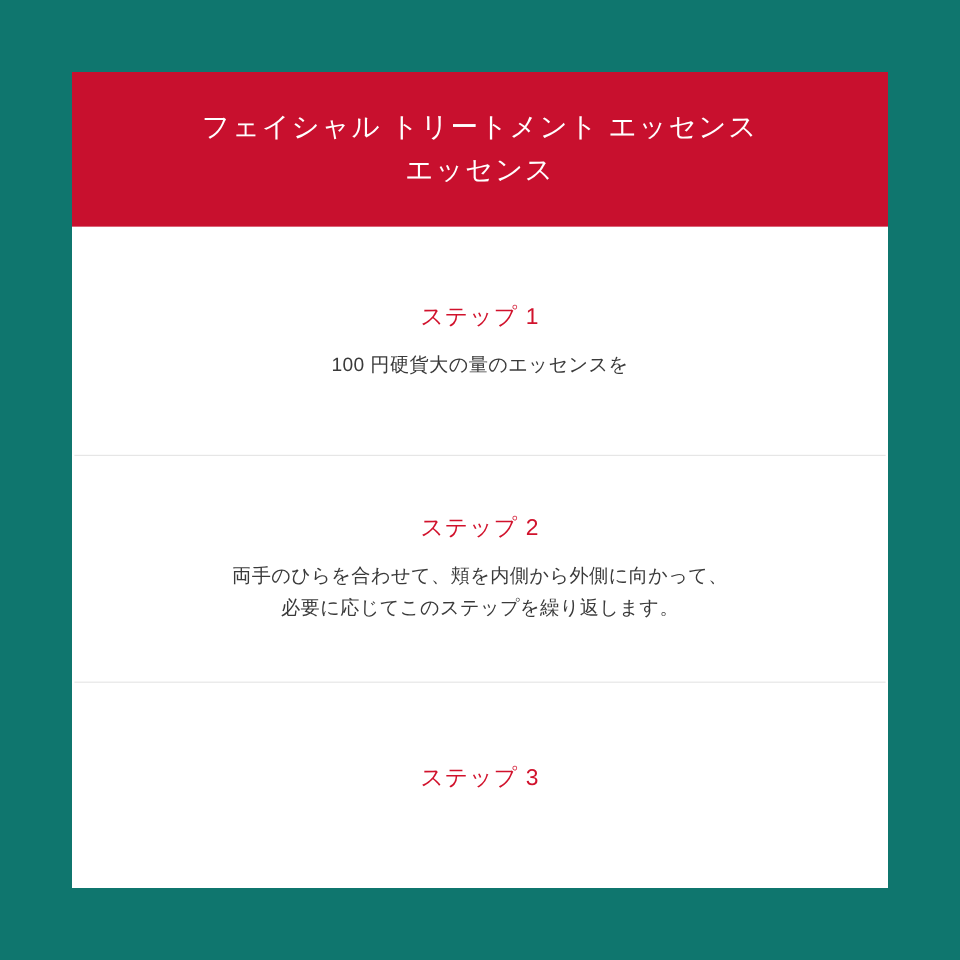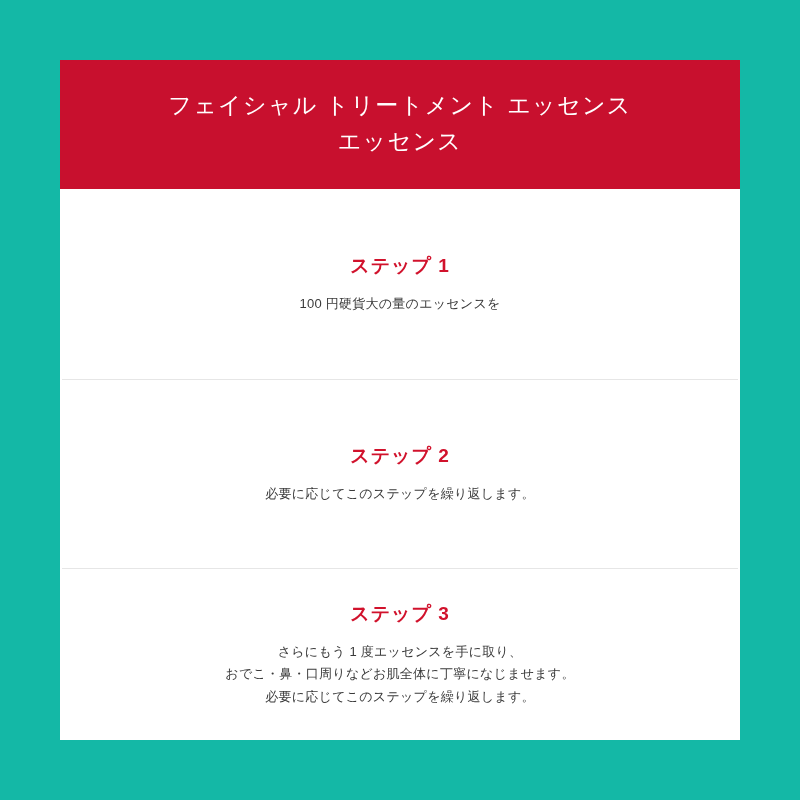--- a/index.html
+++ b/index.html
@@ -10,21 +10,21 @@
     width: 800px;
     height: 800px;
     background: #ffffff;
     font-family: "Liberation Sans", "DejaVu Sans", sans-serif;
     color: #333333;
   }
   .page {
     position: relative;
     width: 800px;
     height: 800px;
-    background: #14b8a6;
+    background: #0f766e;
     box-sizing: border-box;
   }
   .card {
     position: absolute;
     left: 60px;
     top: 60px;
     width: 680px;
     height: 680px;
     background: #ffffff;
     box-sizing: border-box;
@@ -64,26 +64,26 @@
   .step-2 { height: 188px; }
   .step-3 { flex: 1 1 auto; }
   .divider {
     height: 1px;
     background: #e6e6e6;
     margin: 0 2px;
   }
   .step-title {
     color: #d1122c;
     font-size: 19px;
-    font-weight: bold;
+    font-weight: normal;
     letter-spacing: 0.05em;
     margin-bottom: 14px;
   }
   .step-body {
-    font-size: 13px;
+    font-size: 16px;
     line-height: 1.72;
     color: #3a3a3a;
     letter-spacing: 0.02em;
   }
   .step-body .ln {
     display: block;
     white-space: nowrap;
   }
 </style>
 </head>
@@ -104,30 +104,26 @@
         <div class="step-body">
           <span class="ln">100 円硬貨大の量のエッセンスを</span>
         </div>
       </div>
 
       <div class="divider"></div>
 
       <div class="step step-2">
         <div class="step-title">ステップ 2</div>
         <div class="step-body">
+          <span class="ln">両手のひらを合わせて、頬を内側から外側に向かって、</span>
           <span class="ln">必要に応じてこのステップを繰り返します。</span>
         </div>
       </div>
 
       <div class="divider"></div>
 
       <div class="step step-3">
         <div class="step-title">ステップ 3</div>
-        <div class="step-body">
-          <span class="ln">さらにもう 1 度エッセンスを手に取り、</span>
-          <span class="ln">おでこ・鼻・口周りなどお肌全体に丁寧になじませます。</span>
-          <span class="ln">必要に応じてこのステップを繰り返します。</span>
-        </div>
       </div>
 
     </div>
   </div>
 </div>
 
 </body></html>

